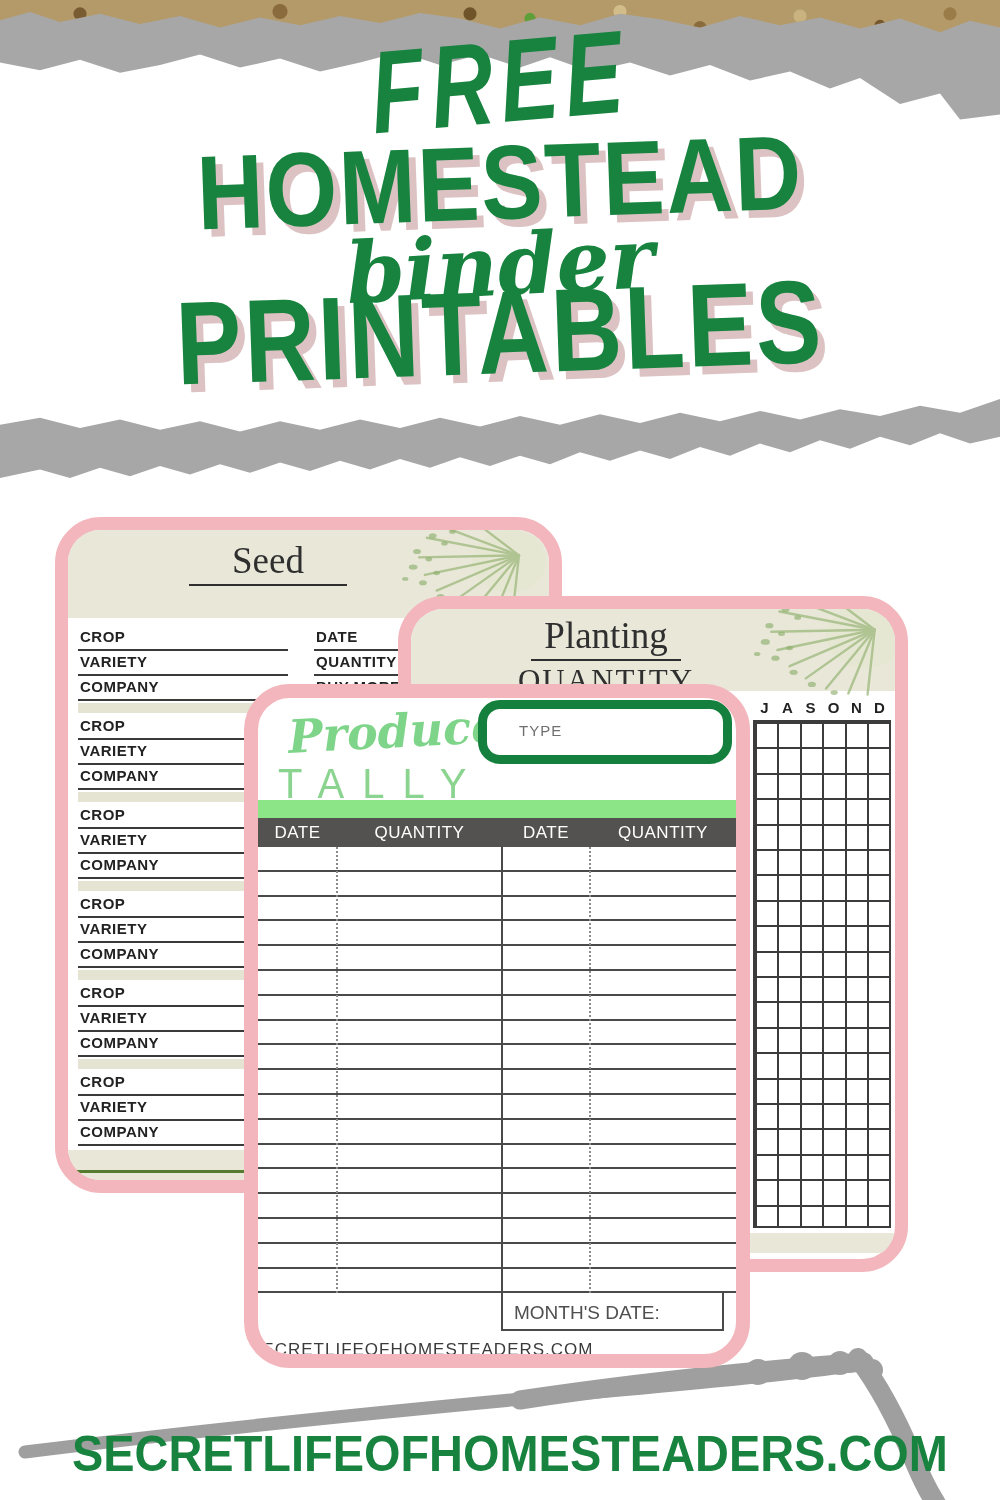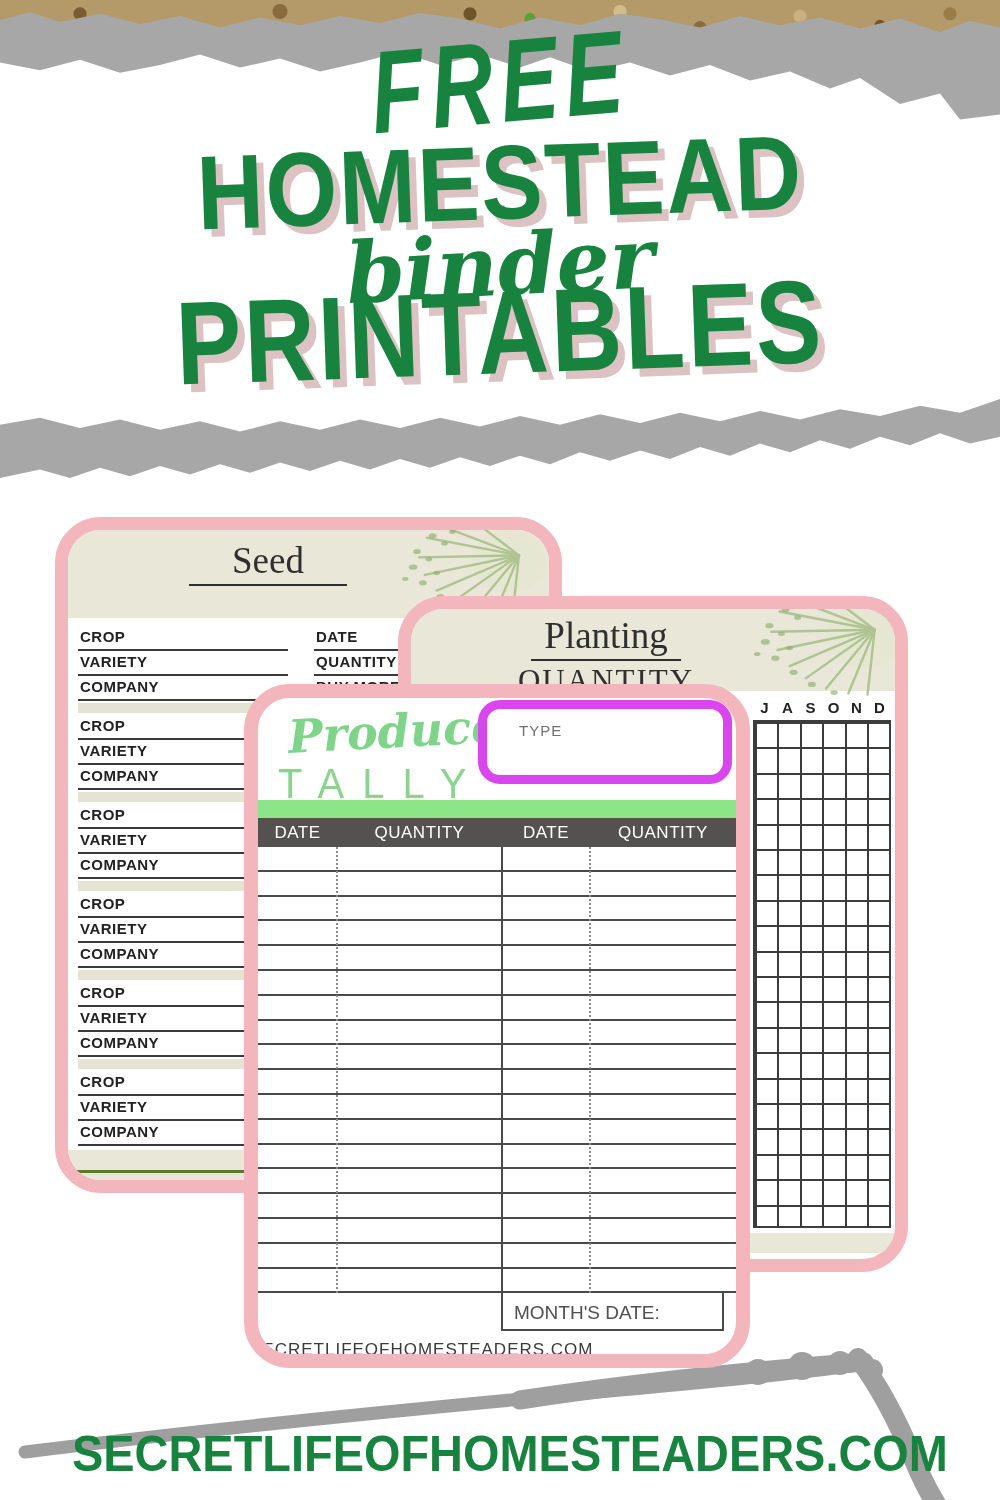--- a/index.html
+++ b/index.html
@@ -86,22 +86,22 @@
       repeating-linear-gradient(to bottom,#3c3c3c 0 2px,transparent 2px 25.4px);}
   .cal-footer{position:absolute;bottom:6px;left:0;right:0;height:20px;background:#e8e7d8;}
 
   
   #tally-card{left:244px;top:684px;width:506px;height:684px;z-index:3;border-width:14px;}
   .pt-produce{position:absolute;left:30px;top:8px;width:150px;text-align:center;font-size:46px;
     color:#7ed489;font-style:italic;font-weight:bold;font-family:"DejaVu Serif",serif;
     transform:rotate(-3deg);}
   .pt-tally{position:absolute;left:20px;top:62px;font-size:40px;color:#8bd48f;letter-spacing:18px;
     font-weight:normal;transform:scale(1,1.05);transform-origin:left top;}
-  .pt-typebox{position:absolute;left:220px;top:2px;width:254px;height:84px;box-sizing:border-box;
-    border:9px solid #d946ef;border-radius:22px;background:#fff;}
+  .pt-typebox{position:absolute;left:220px;top:2px;width:254px;height:64px;box-sizing:border-box;
+    border:9px solid #15803d;border-radius:22px;background:#fff;}
   .pt-typelabel{position:absolute;left:32px;top:13px;font-size:15px;color:#6f6f6f;letter-spacing:1px;}
   .pt-greenbar{position:absolute;left:0;right:0;top:102px;height:18px;background:#8ce687;}
   .pt-colhead{position:absolute;left:0;right:0;top:120px;height:29px;background:#545151;display:flex;
     align-items:center;color:#fff;}
   .pt-colhead span{font-size:17px;letter-spacing:.5px;text-align:center;}
   .pt-c1{width:79px;} .pt-c2{width:165px;} .pt-c3{width:88px;} .pt-c4{width:146px;}
   .pt-table{position:absolute;left:0;right:0;top:149px;height:447px;
     background-image:repeating-linear-gradient(to bottom,transparent 0 22.8px,#4a4a4a 22.8px 24.8px);}
   .pt-vmid{position:absolute;left:243px;top:149px;width:2px;height:484px;background:#4a4a4a;}
   .pt-dot{position:absolute;top:149px;height:446px;width:0;border-left:2px dotted #8a8a8a;}

